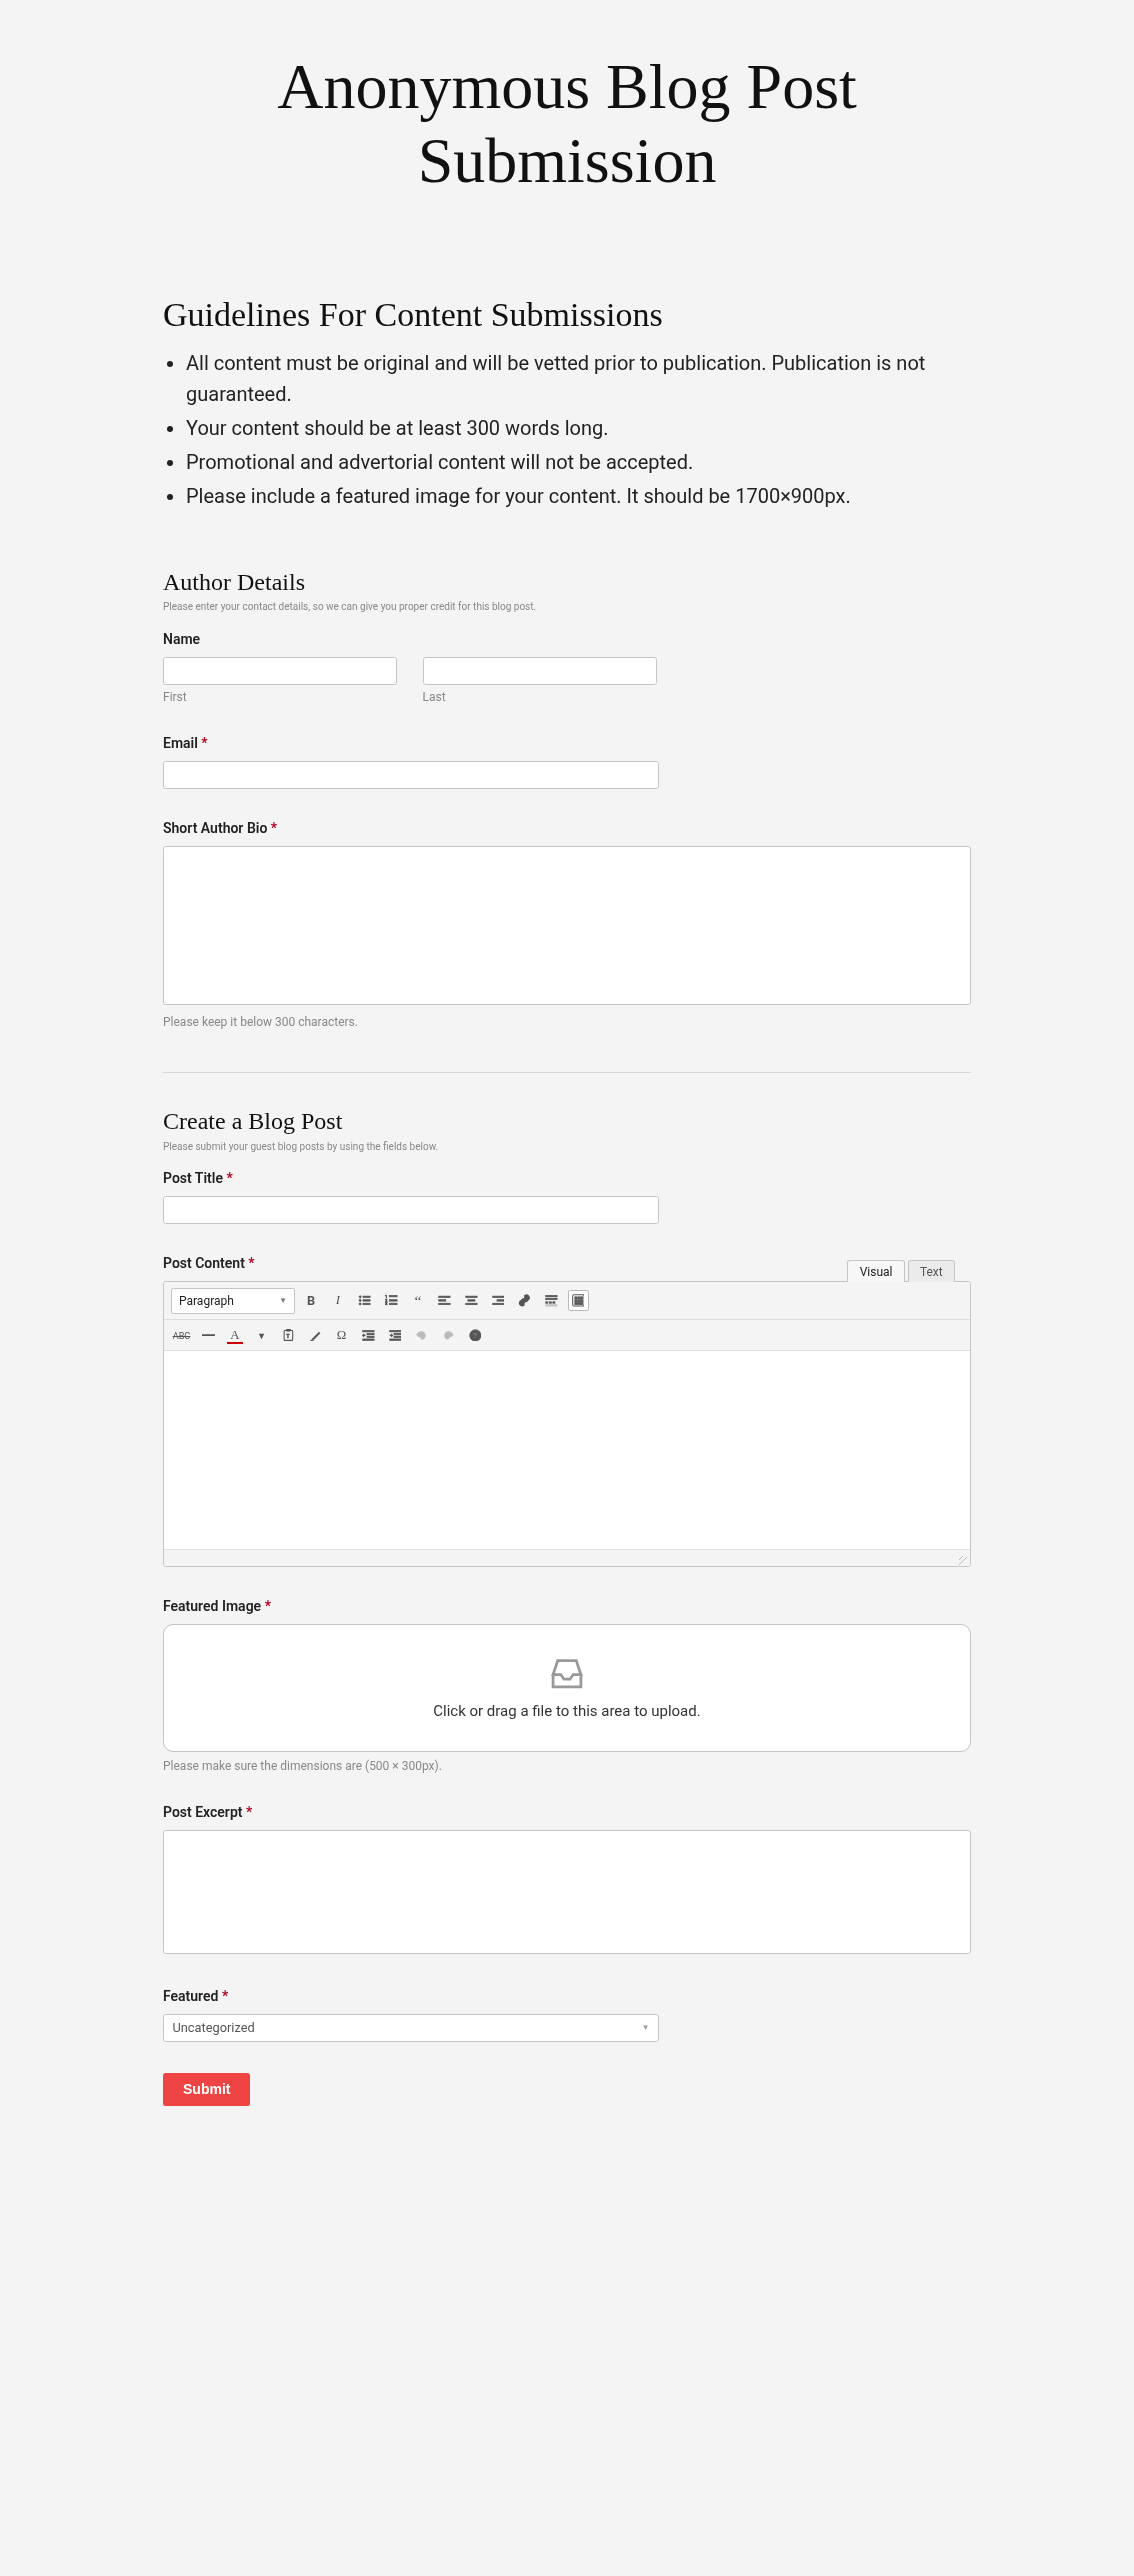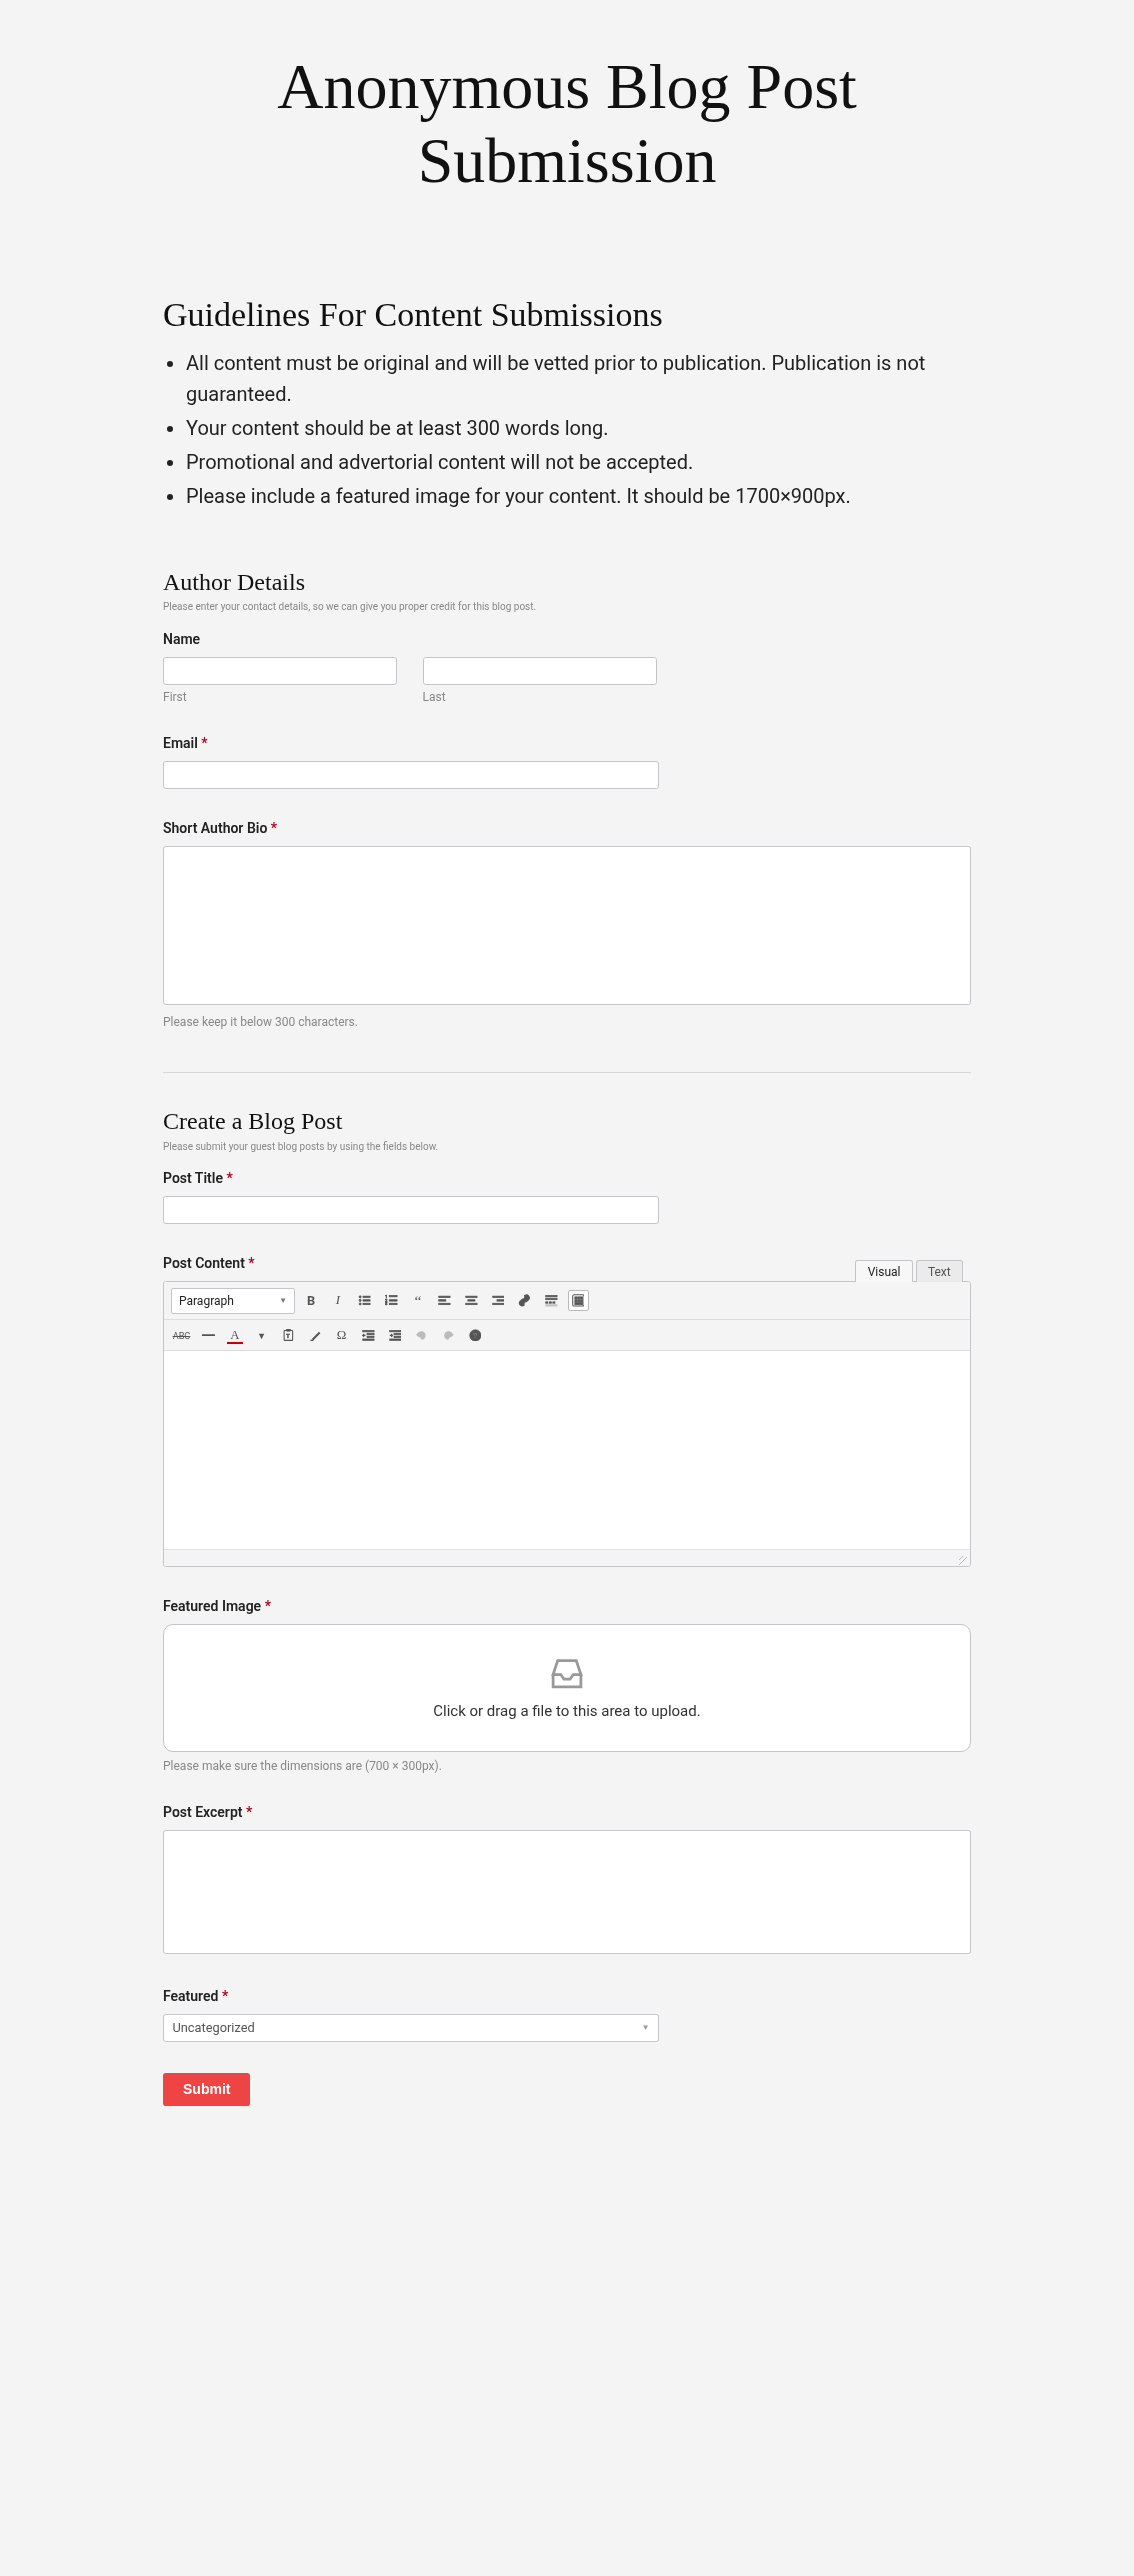--- a/index.html
+++ b/index.html
@@ -95,21 +95,21 @@
   .excerpt-area { height: 124px; }
   .divider {
     border: none;
     border-top: 0.7px solid #d6d6d6;
     margin: 43px 0 35px;
   }
   
   .editor-wrap { position: relative; }
   .editor-tabs {
     position: absolute;
-    right: 8px;
+    right: 16px;
     top: -21px;
     display: flex;
     font-size: 12px;
   }
   .editor-tab {
     padding: 3.5px 11.3px;
     border: 0.7px solid #c3c5c9;
     background: #ebebeb;
     border-bottom: none;
     border-top-left-radius: 2.8px;
@@ -460,21 +460,21 @@
       <label class="field-label">
         <span>Featured Image</span> <span class="req">*</span>
       </label>
       <div class="uploader">
         <svg width="38" height="34" viewBox="0 0 24 22" fill="none" stroke="#999" stroke-width="1.8">
           <path d="M3 12 L3 20 L21 20 L21 12"></path>
           <path d="M3 12 L8 12 L10 15 L14 15 L16 12 L21 12 L18 3 L6 3 Z"></path>
         </svg>
         <div class="uploader-text">Click or drag a file to this area to upload.</div>
       </div>
-      <div class="hint">Please make sure the dimensions are (700 × 300px).</div>
+      <div class="hint">Please make sure the dimensions are (500 × 300px).</div>
     </div>
 
     <div class="field">
       <label class="field-label">
         <span>Post Excerpt</span> <span class="req">*</span>
       </label>
       <textarea class="excerpt-area" style=""></textarea>
     </div>
 
     <div class="field">

